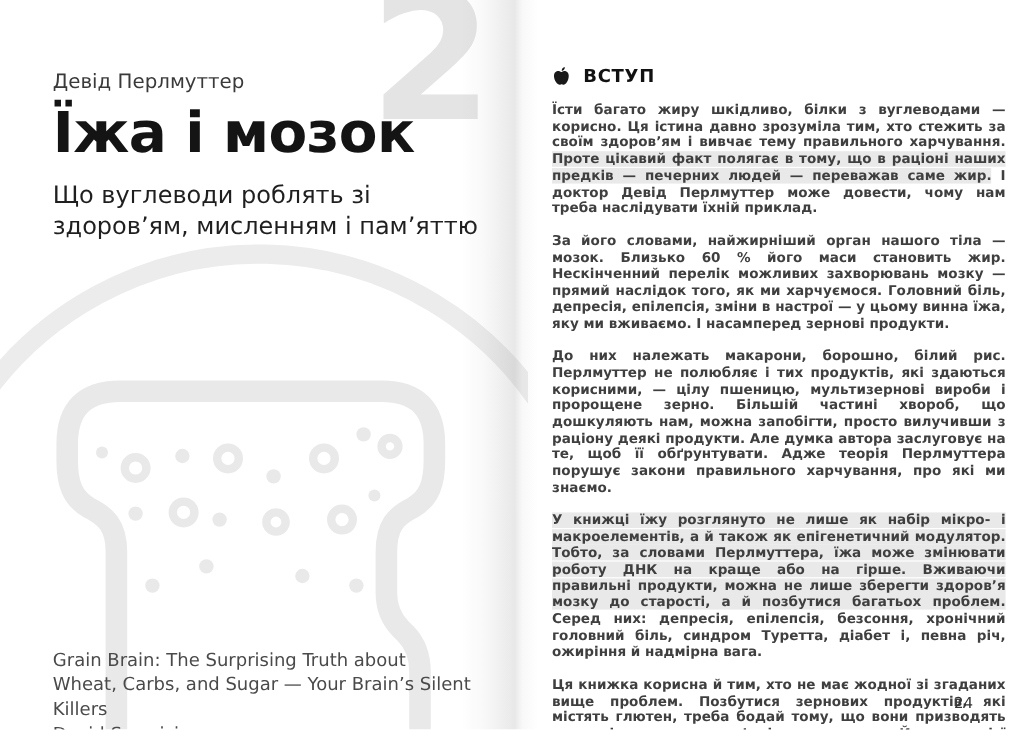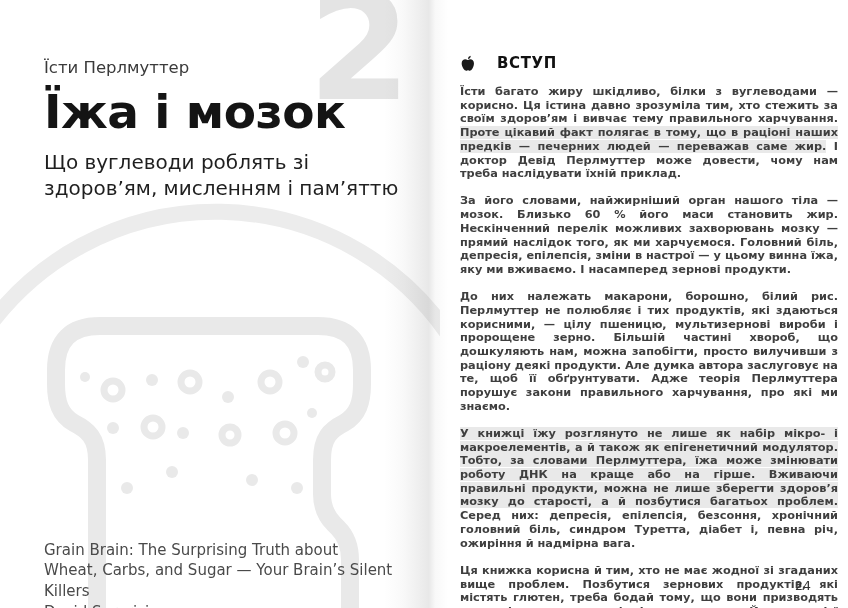--- a/index.html
+++ b/index.html
@@ -38,21 +38,21 @@
       rgba(130,130,130,0.05) 30%,
       rgba(130,130,130,0.14) 58%,
       rgba(140,140,140,0.20) 70%,
       rgba(140,140,140,0.06) 80%,
       rgba(130,130,130,0) 100%);
   }
 
   
   .right-page { position:absolute; left:460px; top:0; width:378px; height:608px; }
 
-  .intro-header { position:absolute; left:0; top:54px; display:flex; align-items:center; gap:22px; }
+  .intro-header { position:absolute; left:0; top:54px; display:flex; align-items:center; gap:11px; }
   .apple-icon { width:15px; height:17px; display:block; }
   .intro-title { font-size:15px; font-weight:700; color:#111; letter-spacing:0.6px; }
 
   .intro-body { position:absolute; left:0; top:85px; width:378px; }
   .intro-body p {
     margin:0 0 13.5px 0;
     font-size:11.3px; line-height:13.7px; color:#3f3f3f;
     text-align:justify; text-justify:inter-word;font-weight:bold;
   }
   .hl { background:#e9e9e9; }
@@ -105,21 +105,21 @@
       <circle cx="183" cy="235" r="6"></circle>
       <circle cx="312" cy="215" r="5"></circle>
       <circle cx="172" cy="274" r="6"></circle>
       <circle cx="127" cy="290" r="6"></circle>
       <circle cx="252" cy="282" r="6"></circle>
       <circle cx="297" cy="290" r="6"></circle>
     </g>
   </svg>
 
   <div class="left-text">
-    <div class="author">Їсти Перлмуттер</div>
+    <div class="author">Девід Перлмуттер</div>
     <div class="book-title">Їжа і мозок</div>
     <div class="book-subtitle">Що вуглеводи роблять зі здоров’ям, мисленням і пам’яттю</div>
   </div>
 
   <div class="left-footer">
     <div class="orig-title">Grain Brain: The Surprising Truth about Wheat, Carbs, and Sugar — Your Brain’s Silent Killers</div>
     <div class="orig-author">David Surprising</div>
   </div>
 </div>
 

